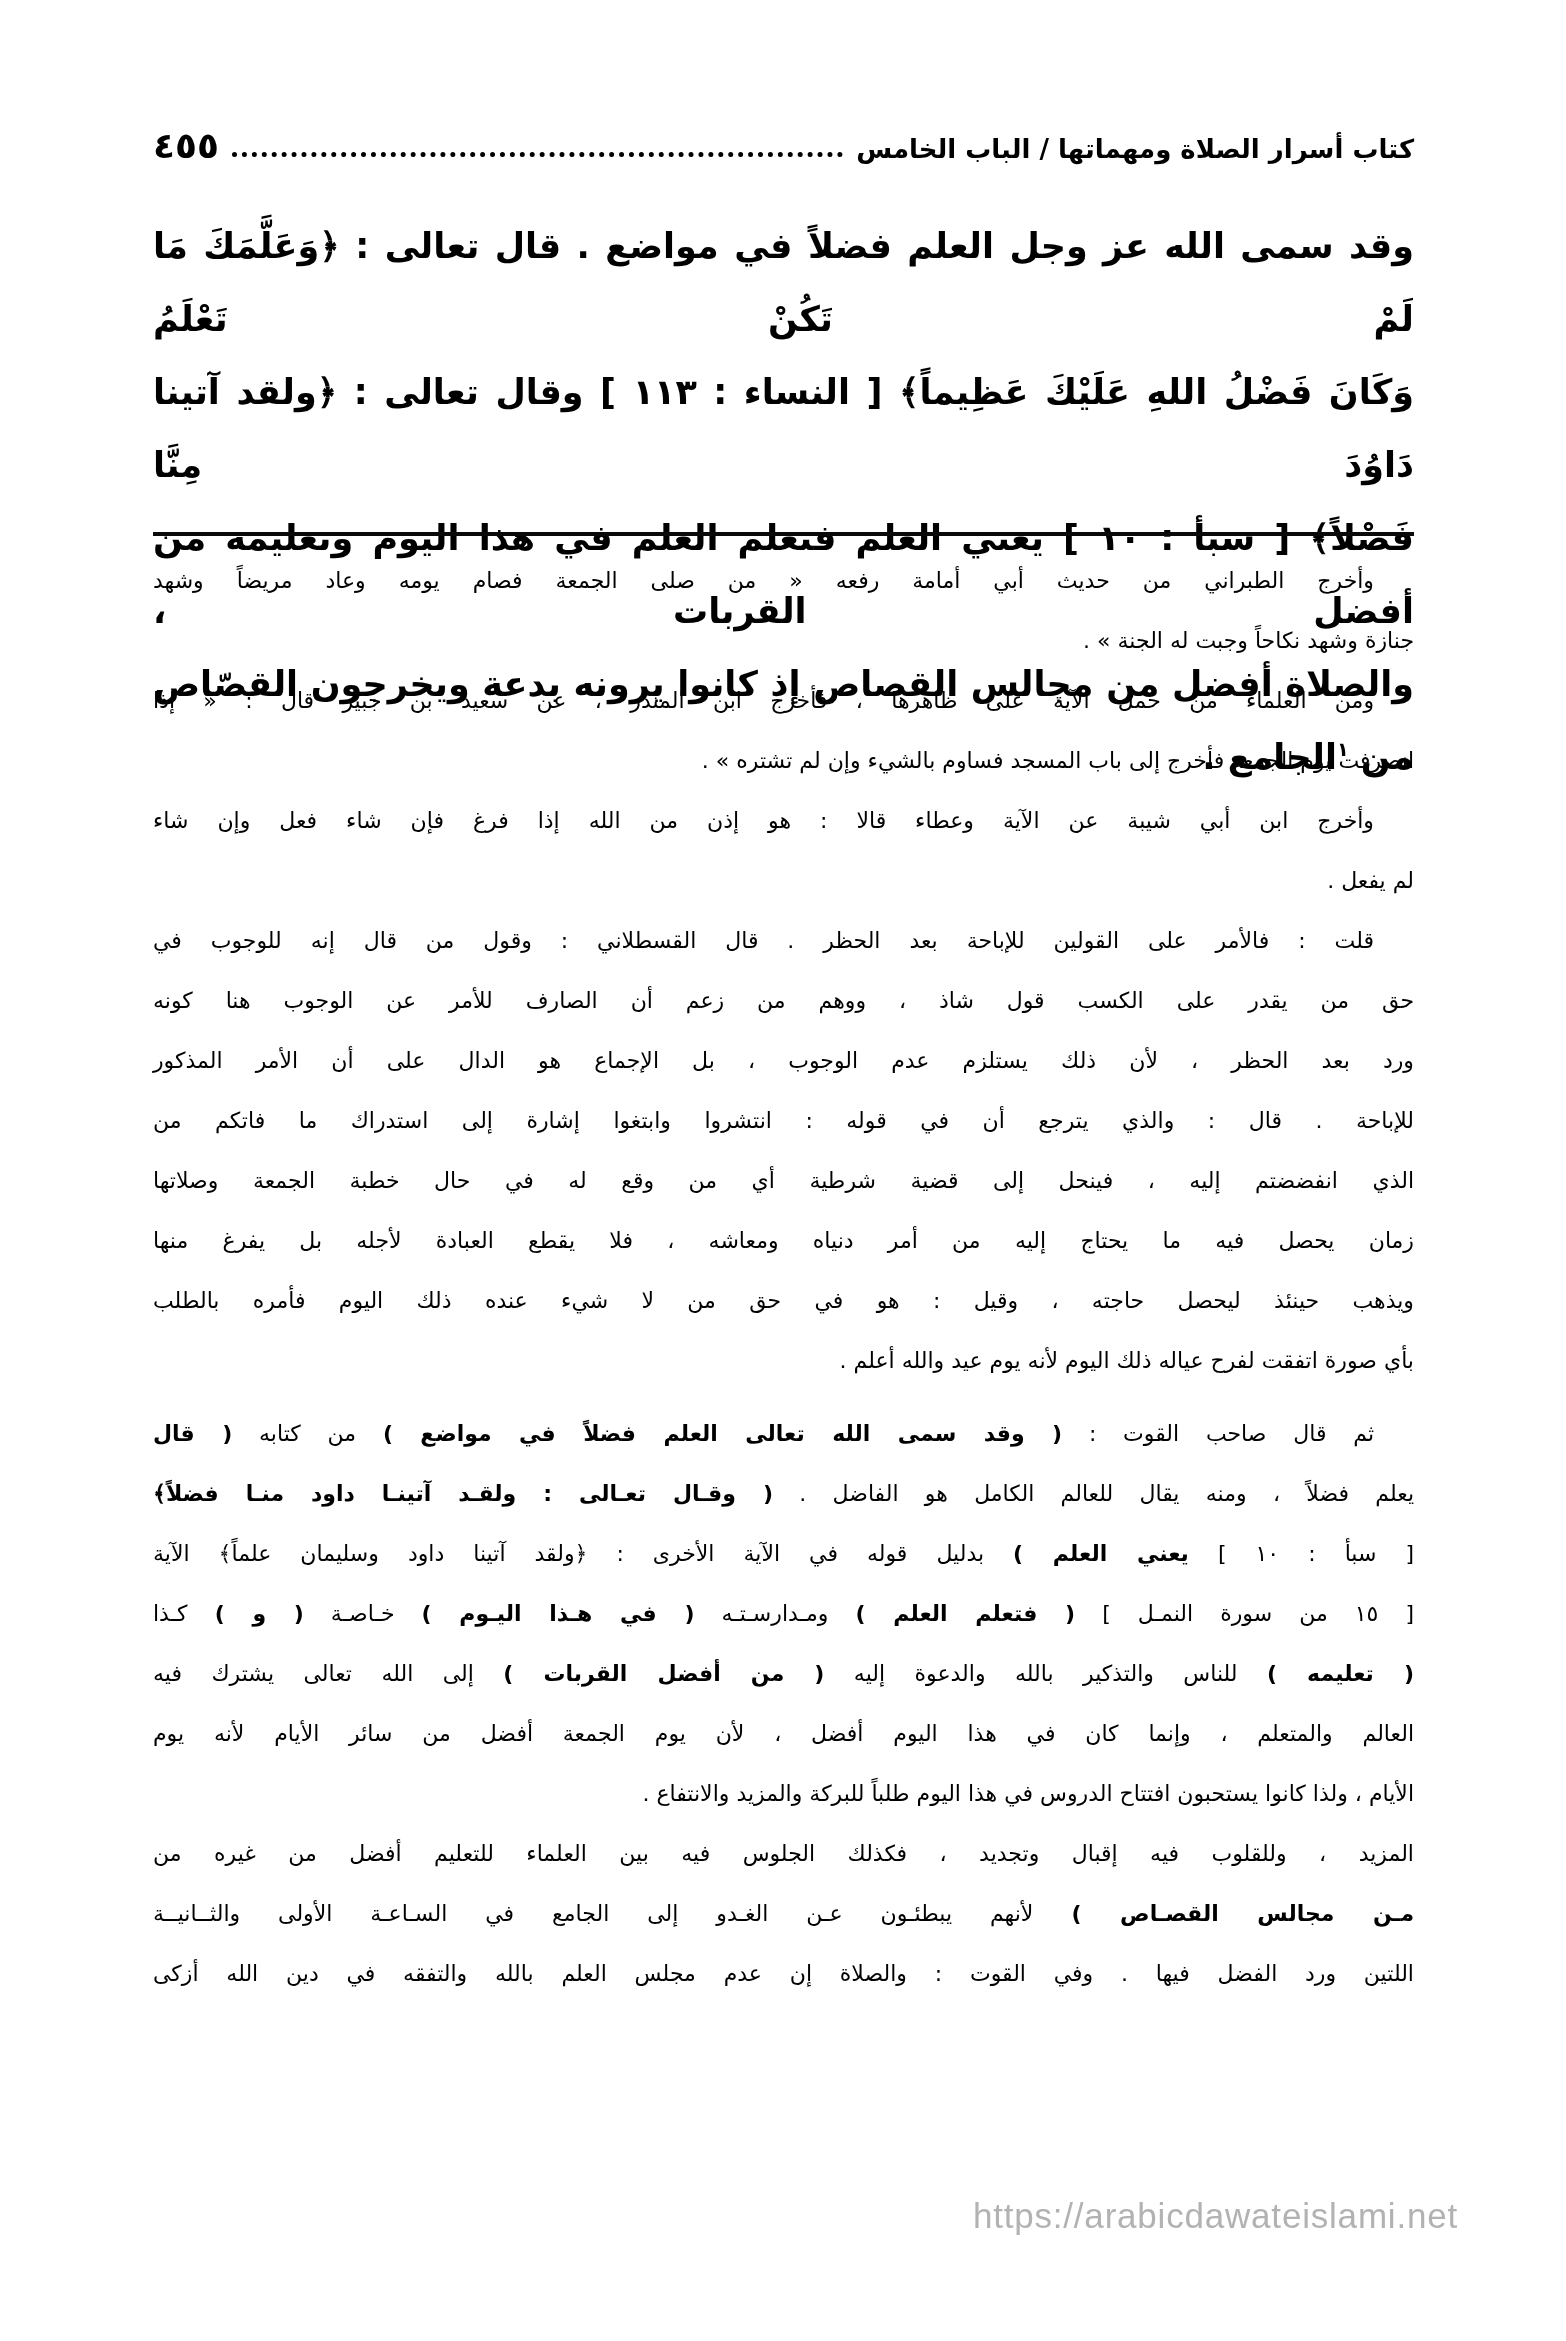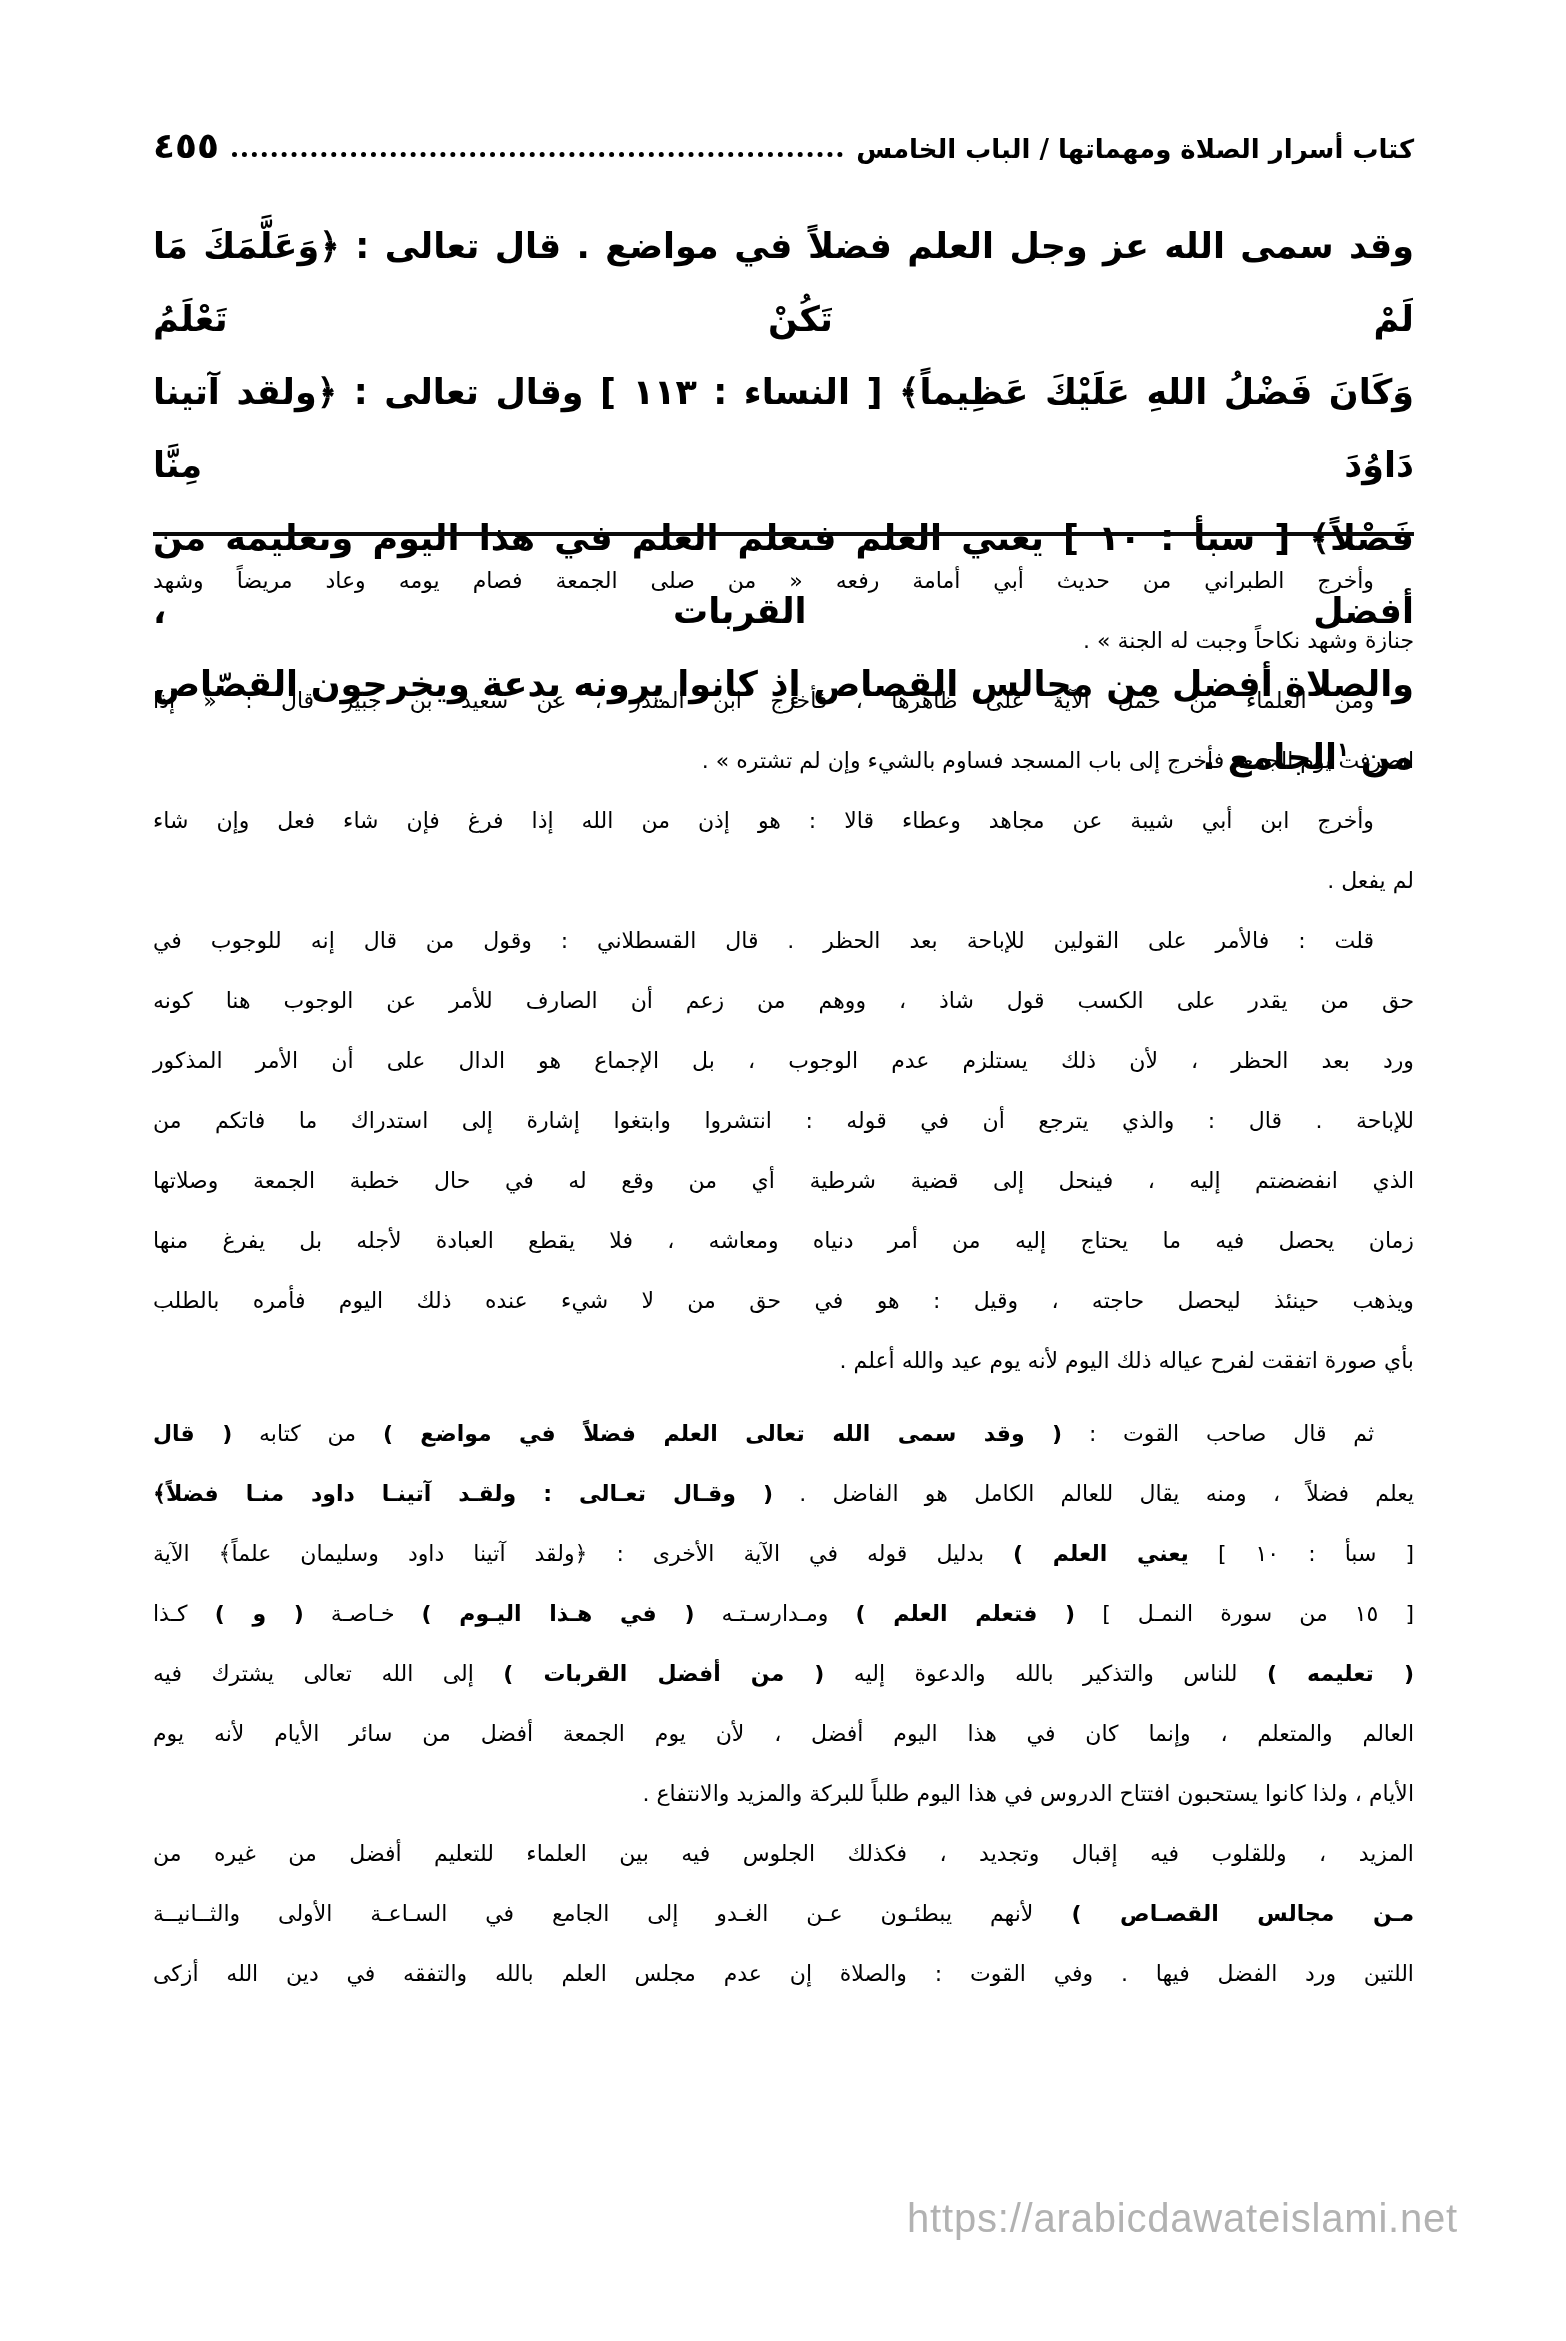--- a/index.html
+++ b/index.html
@@ -46,21 +46,21 @@
   .tline.last   { text-align-last:right; }
   .tline.indent { padding-right:40px; }
   .tline.gap    { margin-top:13.3px; }
   .b { font-weight:bold; }
   sup { font-size:0.55em; line-height:0; }
   
   .watermark {
     position:absolute; top:2196px; right:109px;
     direction:ltr;
     font-family:"Liberation Sans", sans-serif;
-    font-size:40px; color:#b2b2b2; letter-spacing:0.8px;
+    font-size:35px; color:#b2b2b2; letter-spacing:0.8px;
   }
 </style>
 </head>
 <body>
 
 <div class="page">
 
   <div class="header">
     <span class="header-title">كتاب أسرار الصلاة ومهماتها / الباب الخامس</span>
     <span class="header-dots"></span>
@@ -74,21 +74,21 @@
       <div class="tline last"><span>والصلاة أفضل من مجالس القصاص إذ كانوا يرونه بدعة ويخرجون القصّاص من </span><sup>١</sup><span>الجامع .</span></div>
     </div>
 
   <div class="divider"></div>
 
   <div class="footnote" id="footnote-lines">
       <div class="tline indent"><span>وأخرج الطبراني من حديث أبي أمامة رفعه « من صلى الجمعة فصام يومه وعاد مريضاً وشهد</span></div>
       <div class="tline last"><span>جنازة وشهد نكاحاً وجبت له الجنة » .</span></div>
       <div class="tline indent"><span>ومن العلماء من حمل الآية على ظاهرها ، فأخرج ابن المنذر ، عن سعيد بن جبير قال : « إذا</span></div>
       <div class="tline last"><span>انصرفت يوم الجمعة فأخرج إلى باب المسجد فساوم بالشيء وإن لم تشتره » .</span></div>
-      <div class="tline indent"><span>وأخرج ابن أبي شيبة عن مجاهد وعطاء قالا : هو إذن من الله إذا فرغ فإن شاء فعل وإن شاء</span></div>
+      <div class="tline indent"><span>وأخرج ابن أبي شيبة عن الآية وعطاء قالا : هو إذن من الله إذا فرغ فإن شاء فعل وإن شاء</span></div>
       <div class="tline last"><span>لم يفعل .</span></div>
       <div class="tline indent"><span>قلت : فالأمر على القولين للإباحة بعد الحظر . قال القسطلاني : وقول من قال إنه للوجوب في</span></div>
       <div class="tline"><span>حق من يقدر على الكسب قول شاذ ، ووهم من زعم أن الصارف للأمر عن الوجوب هنا كونه</span></div>
       <div class="tline"><span>ورد بعد الحظر ، لأن ذلك يستلزم عدم الوجوب ، بل الإجماع هو الدال على أن الأمر المذكور</span></div>
       <div class="tline"><span>للإباحة . قال : والذي يترجع أن في قوله : انتشروا وابتغوا إشارة إلى استدراك ما فاتكم من</span></div>
       <div class="tline"><span>الذي انفضضتم إليه ، فينحل إلى قضية شرطية أي من وقع له في حال خطبة الجمعة وصلاتها</span></div>
       <div class="tline"><span>زمان يحصل فيه ما يحتاج إليه من أمر دنياه ومعاشه ، فلا يقطع العبادة لأجله بل يفرغ منها</span></div>
       <div class="tline"><span>ويذهب حينئذ ليحصل حاجته ، وقيل : هو في حق من لا شيء عنده ذلك اليوم فأمره بالطلب</span></div>
       <div class="tline last"><span>بأي صورة اتفقت لفرح عياله ذلك اليوم لأنه يوم عيد والله أعلم .</span></div>
       <div class="tline indent gap"><span>ثم قال صاحب القوت : </span><span class="b">( وقد سمى الله تعالى العلم فضلاً في مواضع )</span><span> من كتابه </span><span class="b">( قال</span></div>

